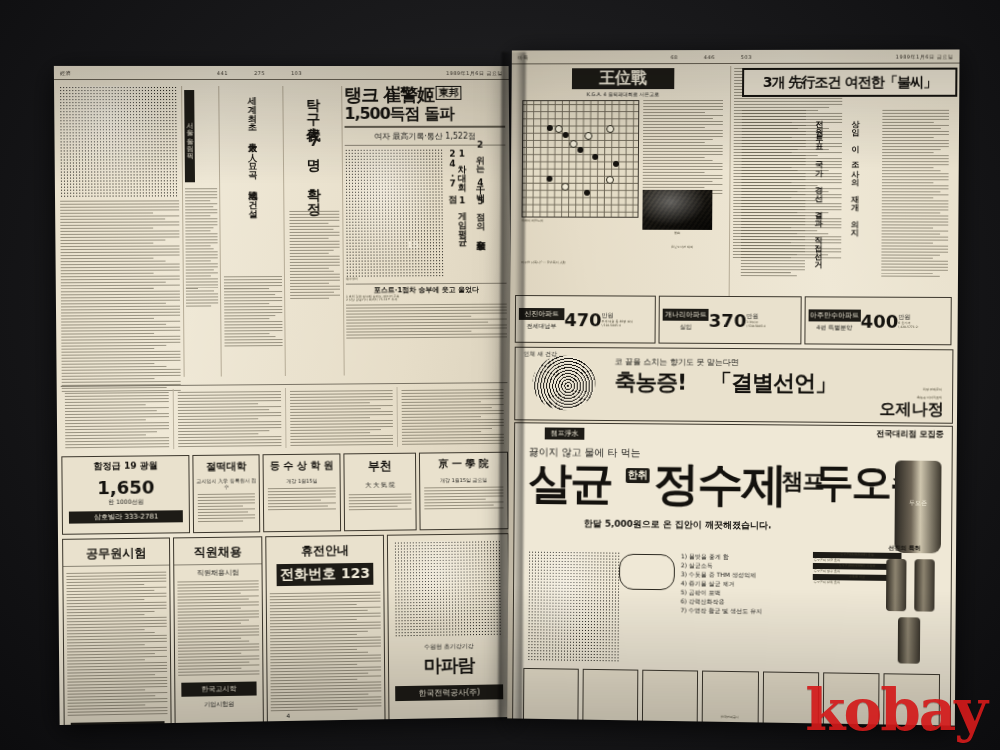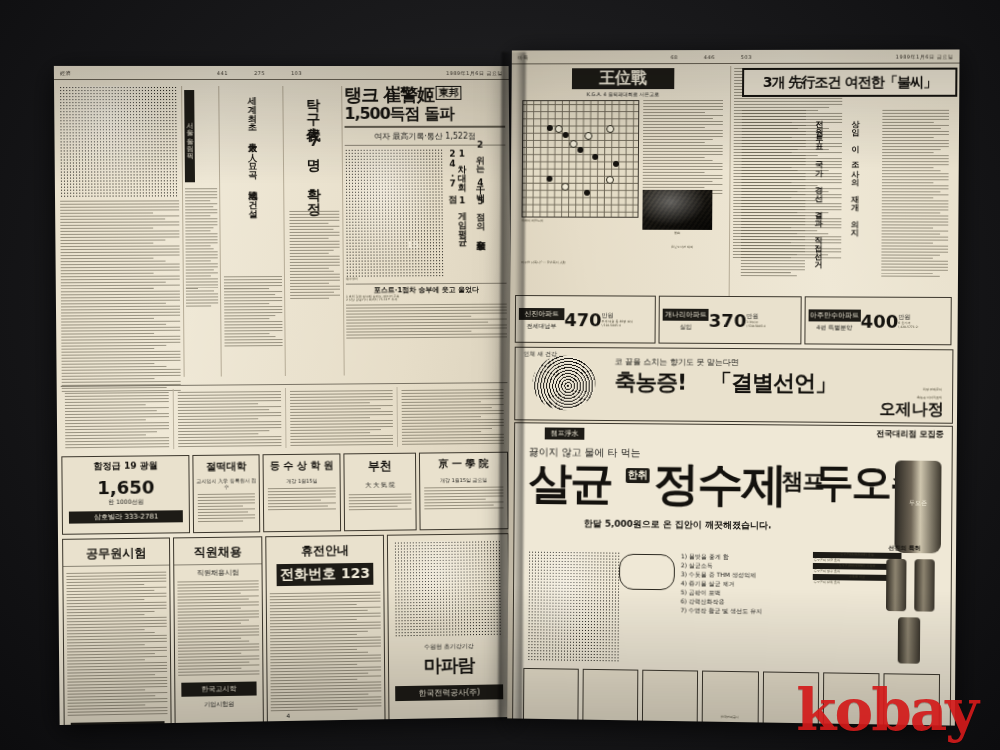--- a/index.html
+++ b/index.html
@@ -83,21 +83,21 @@
     background-image:radial-gradient(#1d1b16 .9px, transparent 1px);
     background-size:3px 3px;
   }
   .adbox{border:1px solid #3b362c;background:#e9e1cd;position:relative;overflow:hidden;}
   .adbox .t{font-weight:700;color:#15130f;}
   .blk{background:#1d1b16;color:#f0ead8;}
   .price{font-weight:700;color:#15130f;}
 
   
   .wm{
-    position:absolute;right:23px;bottom:6px;
+    position:absolute;right:14px;bottom:6px;
     font-size:58px;font-weight:700;letter-spacing:-2px;
     color:#d31b1b;opacity:.92;
     font-family:"DejaVu Serif", serif;
     text-shadow:0 1px 0 rgba(0,0,0,.25);
   }
   .xtiny{font-size:3px;line-height:1.2;color:#45402f;}
   .s5{font-size:5px;}
   .s6{font-size:6px;}
   .s7{font-size:7px;}
   .s8{font-size:8px;}

